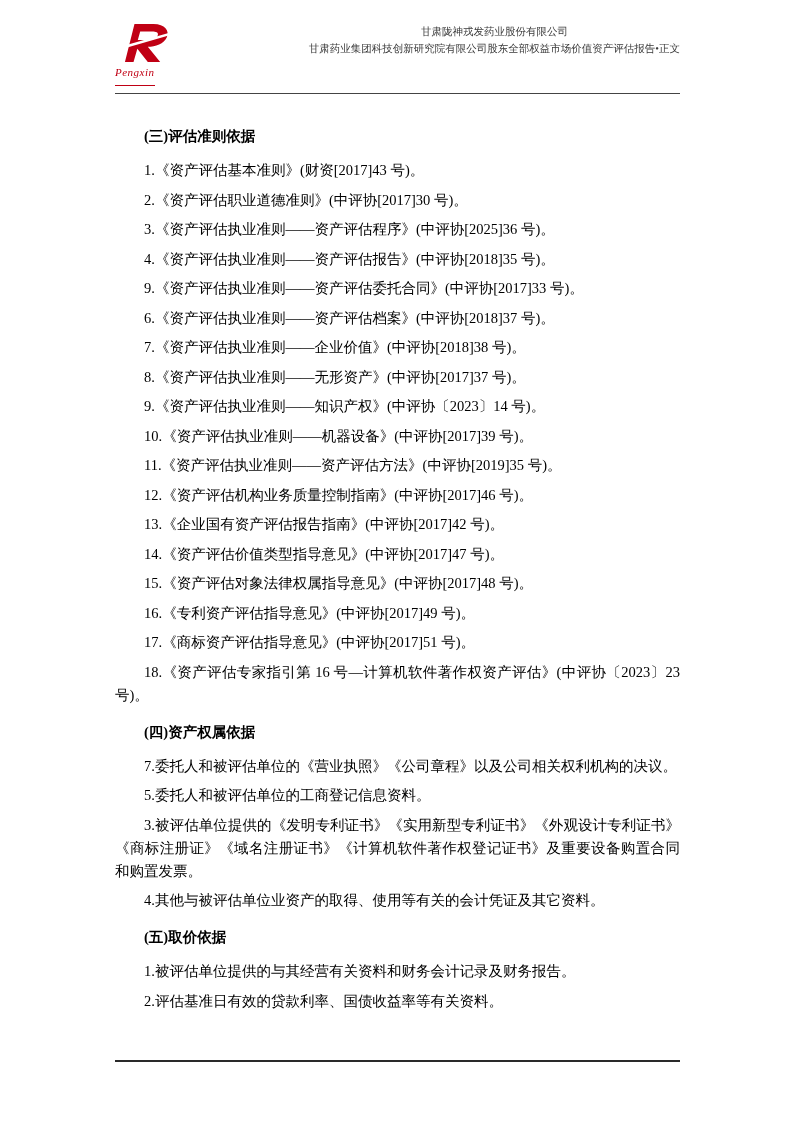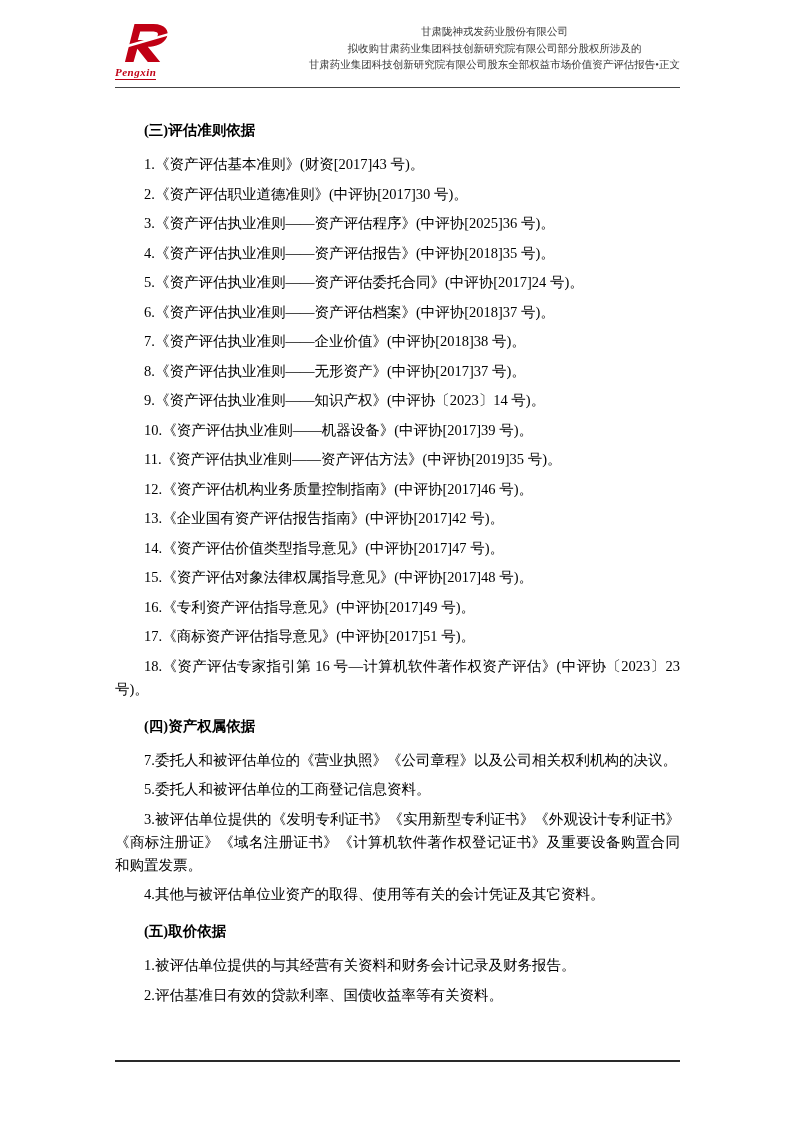--- a/index.html
+++ b/index.html
@@ -18,27 +18,27 @@
   
   .header {
     display: flex;
     justify-content: space-between;
     align-items: flex-start;
   }
   .logo { width: 72px; text-align: left; }
   .logo svg { display: block; }
   .logo-text {
     font-style: italic;
-    font-weight: bold;
+    font-weight: normal;
     font-size: 11px;
     letter-spacing: 0.5px;
     color: #c00014;
     border-bottom: 1px solid #c00014;
     display: inline-block;
-    padding-bottom: 1px;
+    padding-bottom: 7px;
     margin-top: 0;
   }
   .header-lines {
     text-align: center;
     font-size: 10.5px;
     line-height: 16.5px;
     color: #3a3a3a;
     padding-top: 2px;
   }
   .header-rule {
@@ -97,35 +97,34 @@
   <div class="header">
     <div class="logo">
       <svg width="58" height="40" viewBox="0 0 60 42" aria-hidden="true">
         <path fill="#c00014" d="M10 42 L20 2 L40 2 C52 2 57 9 54 16 C51 23 42 26 34 26 L47 42 L34 42 L23 28 L19 42 Z M26 10 L23.5 19 L35 19 C40 19 43.5 17 44.5 14 C45.5 11 42.5 10 38.5 10 Z"></path>
         <rect x="-2" y="19" width="64" height="2.6" fill="#ffffff" transform="rotate(-16 30 20)"></rect>
       </svg>
       <span class="logo-text">Pengxin</span>
     </div>
     <div class="header-lines">
       <div>甘肃陇神戎发药业股份有限公司</div>
-      <div>拟收购甘肃药业集团科技创新研究院有限公司部分股权所涉及的</div>
       <div>甘肃药业集团科技创新研究院有限公司股东全部权益市场价值资产评估报告•正文</div>
     </div>
   </div>
 
   <div class="header-rule"></div>
 
   <div class="body-content">
     <h3 class="sec-title">(三)评估准则依据</h3>
     <div>
         <p class="para">1.《资产评估基本准则》(财资[2017]43 号)。</p>
         <p class="para">2.《资产评估职业道德准则》(中评协[2017]30 号)。</p>
         <p class="para">3.《资产评估执业准则——资产评估程序》(中评协[2025]36 号)。</p>
         <p class="para">4.《资产评估执业准则——资产评估报告》(中评协[2018]35 号)。</p>
-        <p class="para">5.《资产评估执业准则——资产评估委托合同》(中评协[2017]24 号)。</p>
+        <p class="para">9.《资产评估执业准则——资产评估委托合同》(中评协[2017]33 号)。</p>
         <p class="para">6.《资产评估执业准则——资产评估档案》(中评协[2018]37 号)。</p>
         <p class="para">7.《资产评估执业准则——企业价值》(中评协[2018]38 号)。</p>
         <p class="para">8.《资产评估执业准则——无形资产》(中评协[2017]37 号)。</p>
         <p class="para">9.《资产评估执业准则——知识产权》(中评协〔2023〕14 号)。</p>
         <p class="para">10.《资产评估执业准则——机器设备》(中评协[2017]39 号)。</p>
         <p class="para">11.《资产评估执业准则——资产评估方法》(中评协[2019]35 号)。</p>
         <p class="para">12.《资产评估机构业务质量控制指南》(中评协[2017]46 号)。</p>
         <p class="para">13.《企业国有资产评估报告指南》(中评协[2017]42 号)。</p>
         <p class="para">14.《资产评估价值类型指导意见》(中评协[2017]47 号)。</p>
         <p class="para">15.《资产评估对象法律权属指导意见》(中评协[2017]48 号)。</p>

